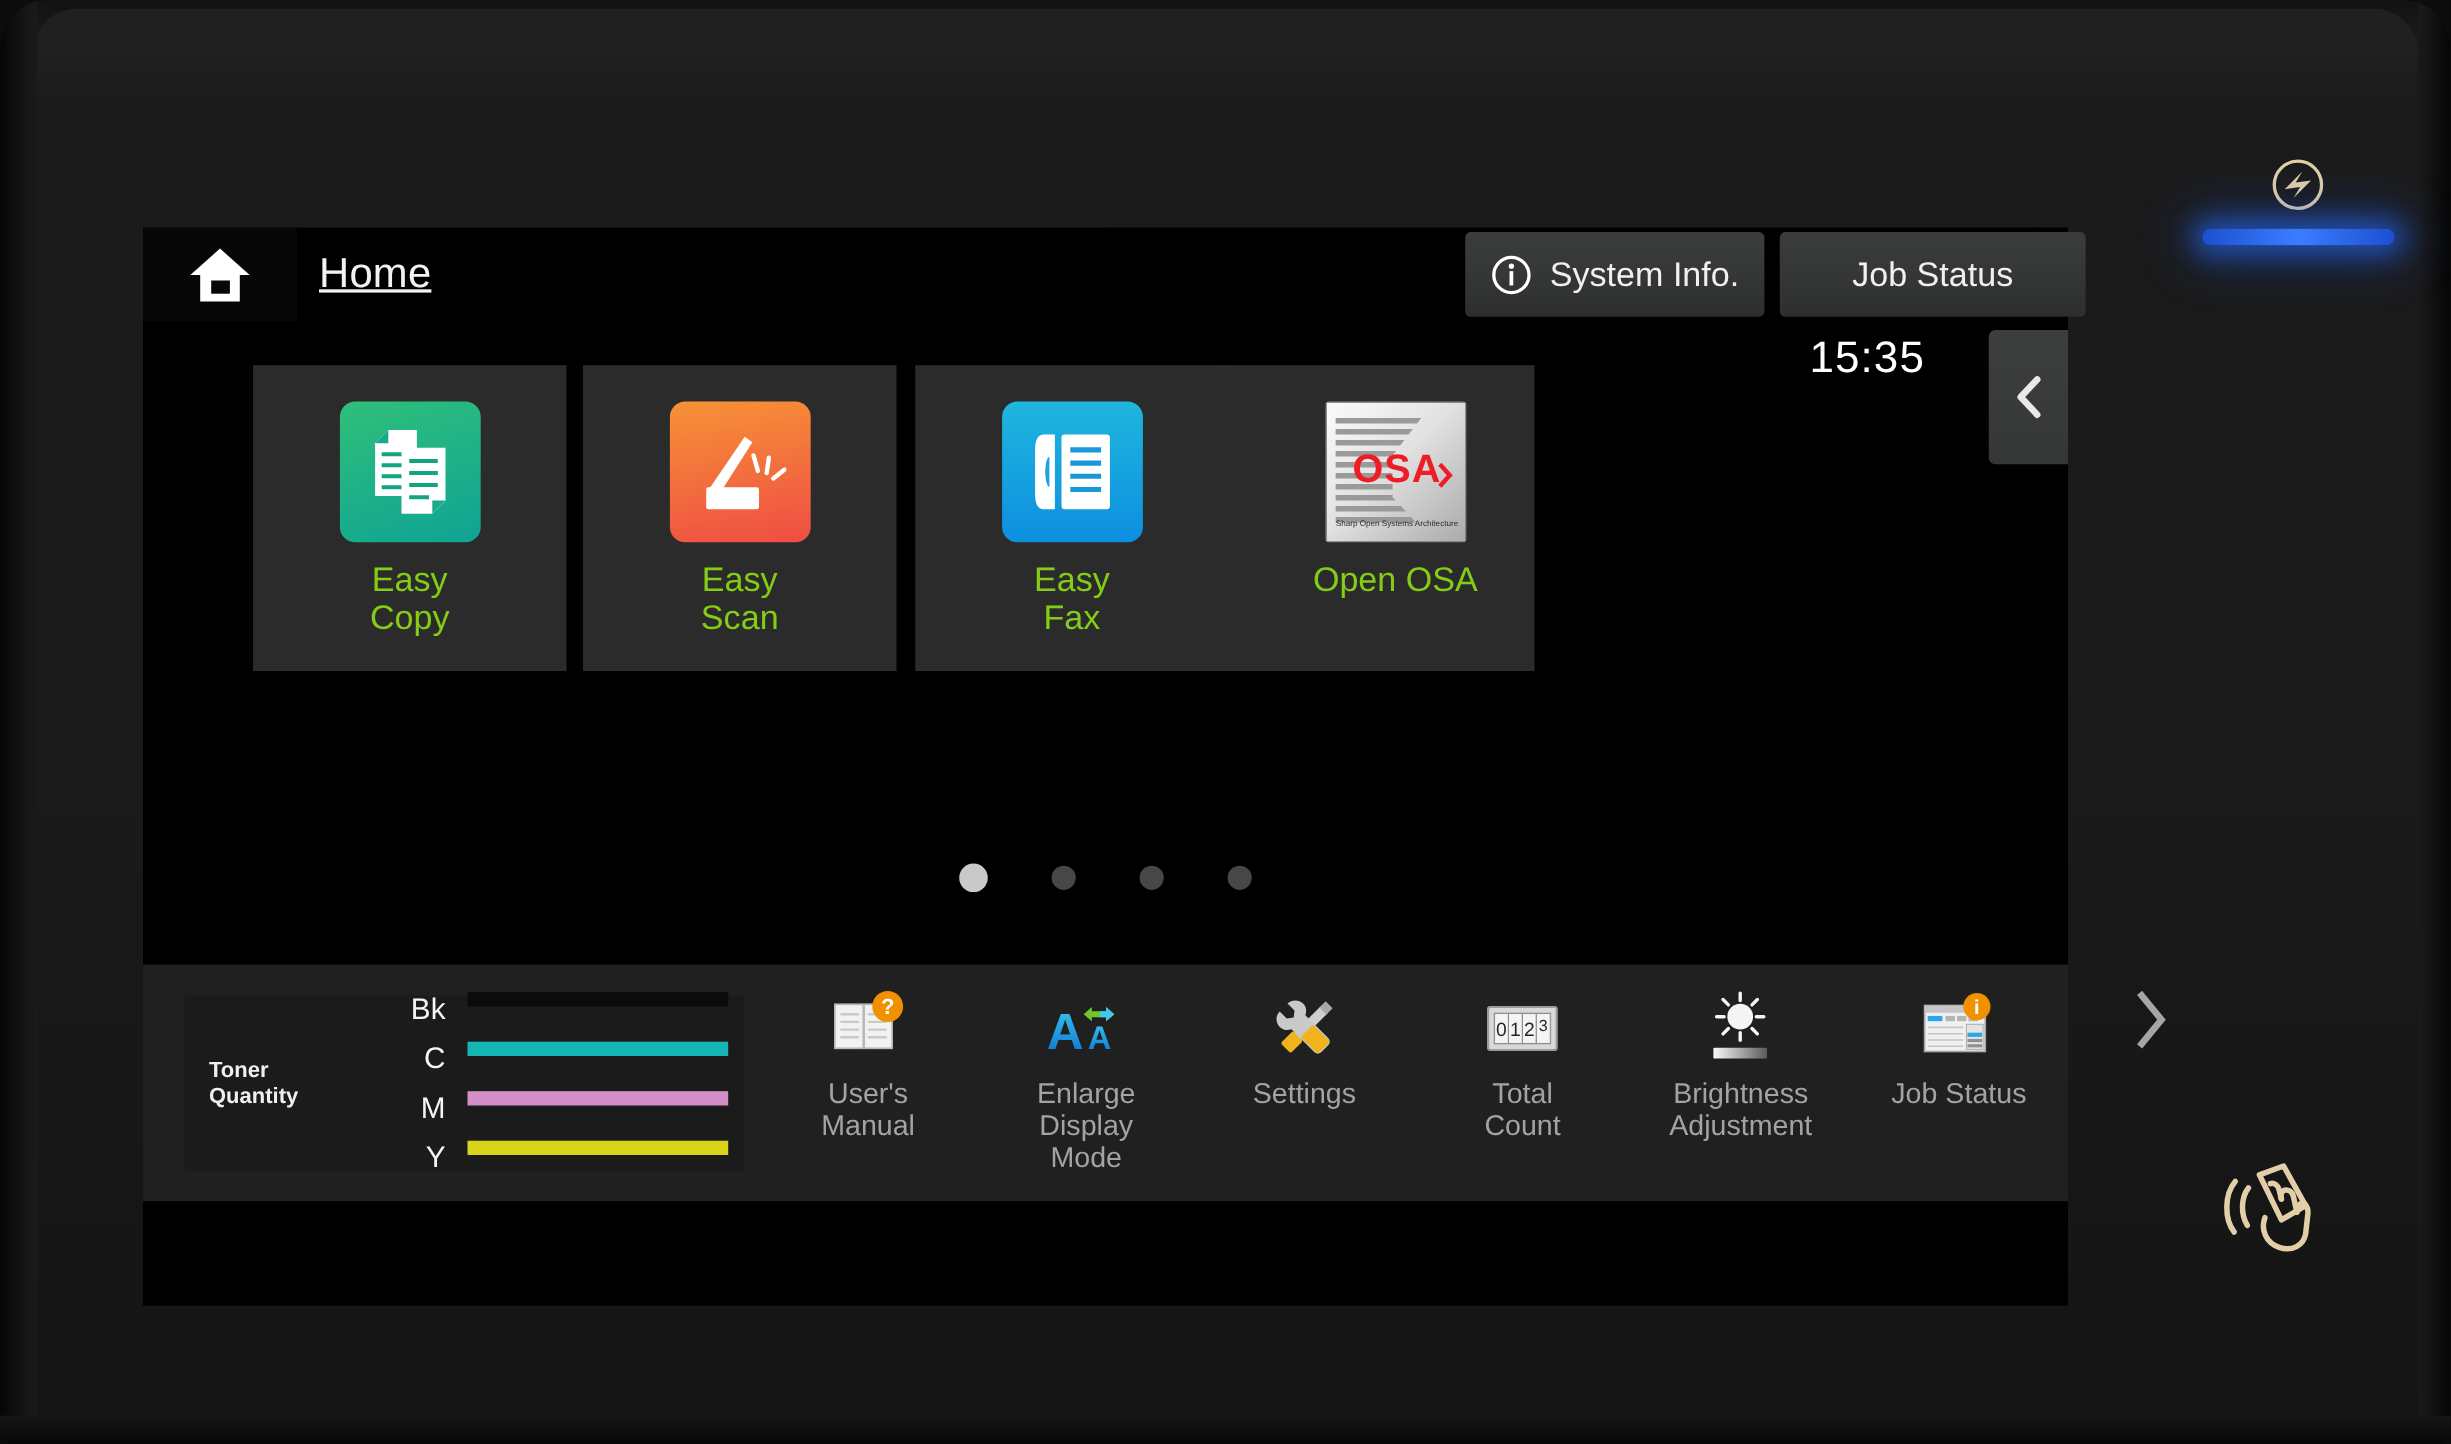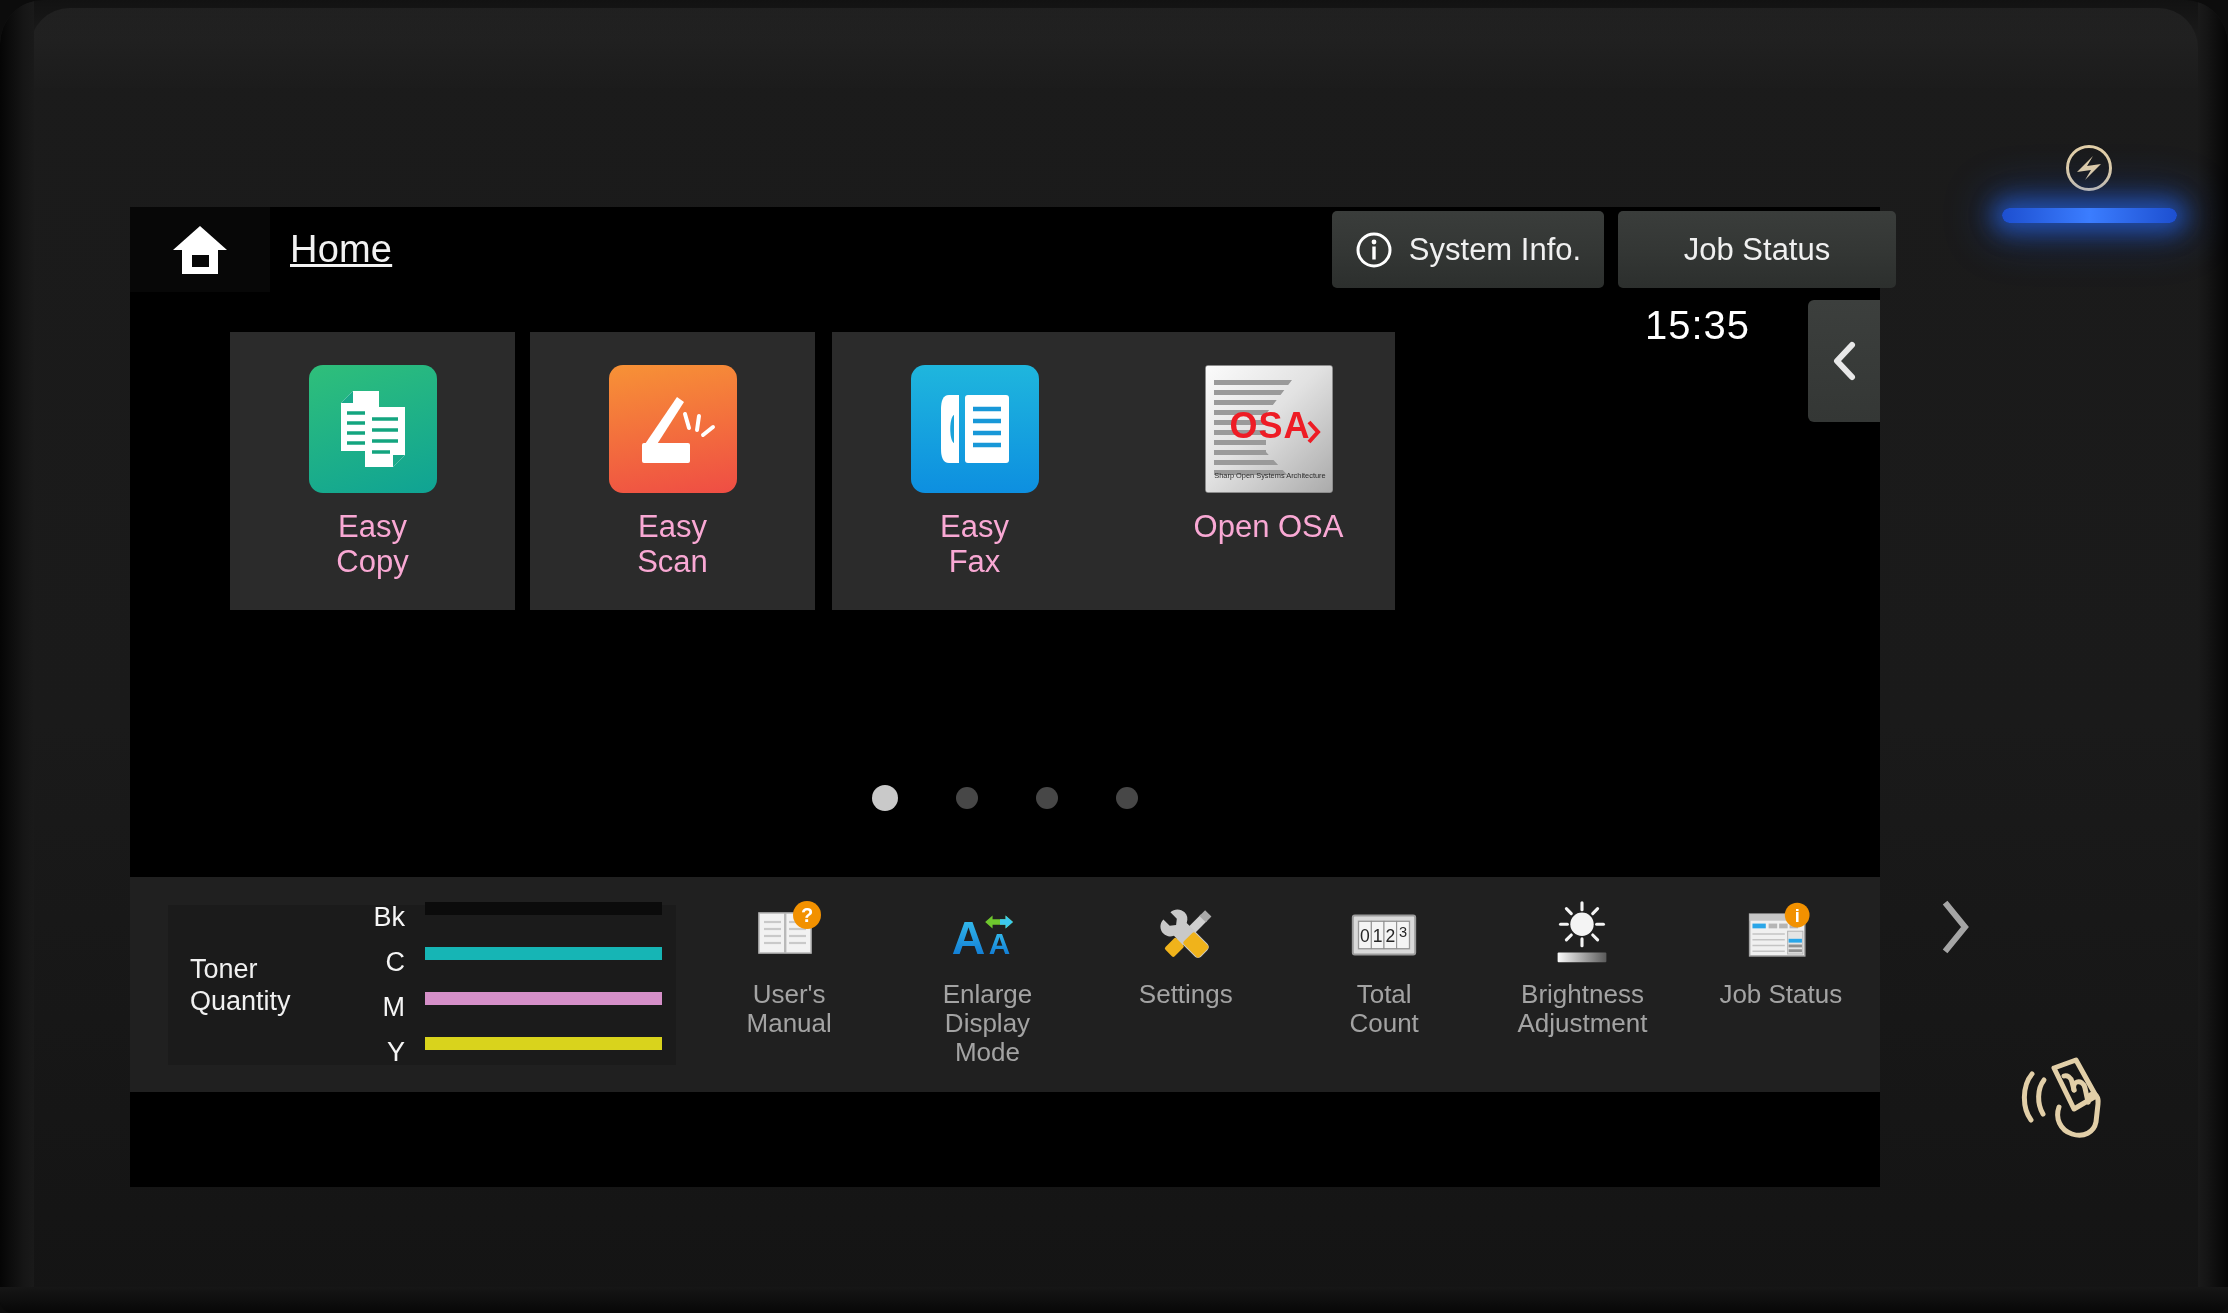--- a/index.html
+++ b/index.html
@@ -83,21 +83,21 @@
   #tile-0{ left:100px; }
   #tile-1{ left:400px; }
   #tile-2{ left:702px; }
   #tile-3{ left:980px;padding-left:32px; }
   .app-icon-box{
     width:128px; height:128px; margin-top:33px;
     border-radius:14px; position:relative; overflow:hidden;
     display:flex; align-items:center; justify-content:center;
   }
   .app-label{
-    margin-top:16px; color:#f9a8d4; font-size:31px;
+    margin-top:16px; color:#84cc16; font-size:31px;
     line-height:1.14; text-align:center;
   }
   #carousel-next{
     position:absolute; left:1790px; top:555px;
     width:70px; height:80px;
     display:flex; align-items:center; justify-content:center;
   }
 
   
   #dots{
@@ -112,21 +112,21 @@
     position:absolute; left:0; top:670px; width:1750px; height:215px;
     background:#202020;
   }
   #toner-panel{
     position:absolute; left:38px; top:28px; width:508px; height:160px;
     background:#1b1b1b;
     display:flex; align-items:center;
   }
   #toner-label{
     margin-left:22px; width:175px;
-    color:#f0f0f0; font-size:27px; line-height:1.2;
+    color:#f0f0f0; font-size:20px; line-height:1.2;font-weight:bold;
   }
   #toner-rows{ flex:1; display:flex; flex-direction:column; gap:14px; padding-right:14px; }
   .toner-row{ display:flex; gap:20px; }
   .toner-key{ width:40px; text-align:right; color:#f5f5f5; font-size:27px; }
   .toner-track{ flex:1; height:13px; background:#1b1b1b; }
   .toner-fill{ height:13px; }
 
   #utilbar{
     position:absolute; left:560px; top:10px; width:1190px; height:200px;
     display:flex; align-items:flex-start;

